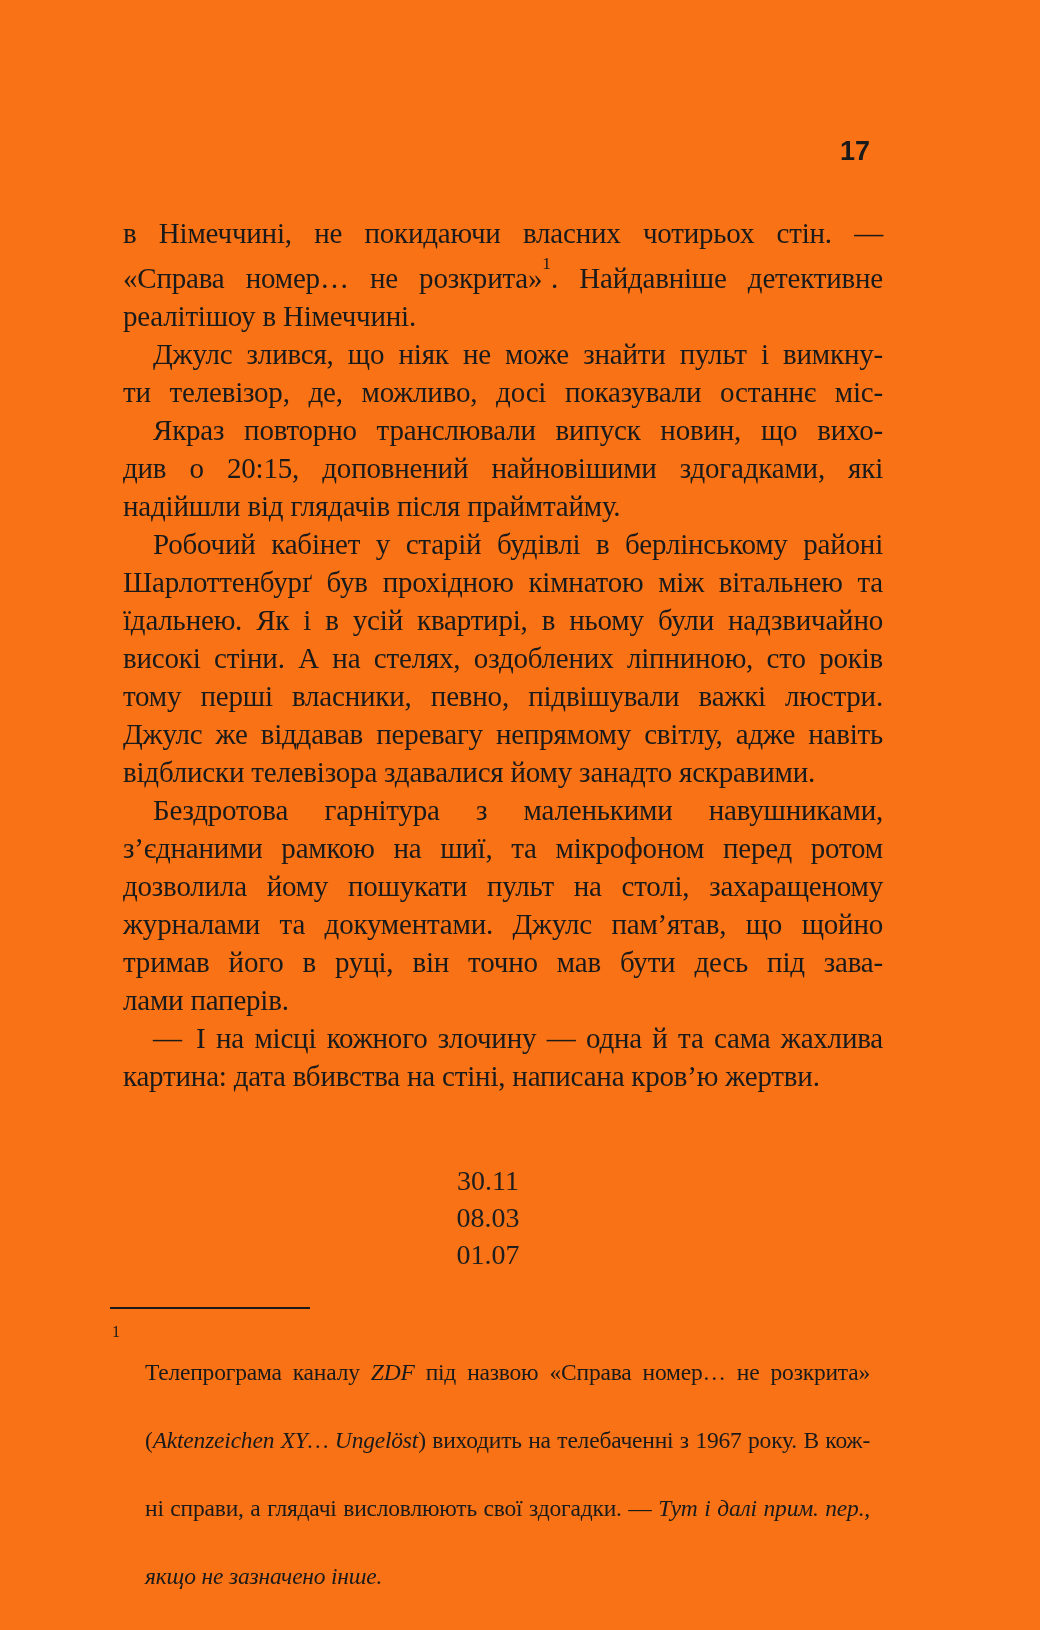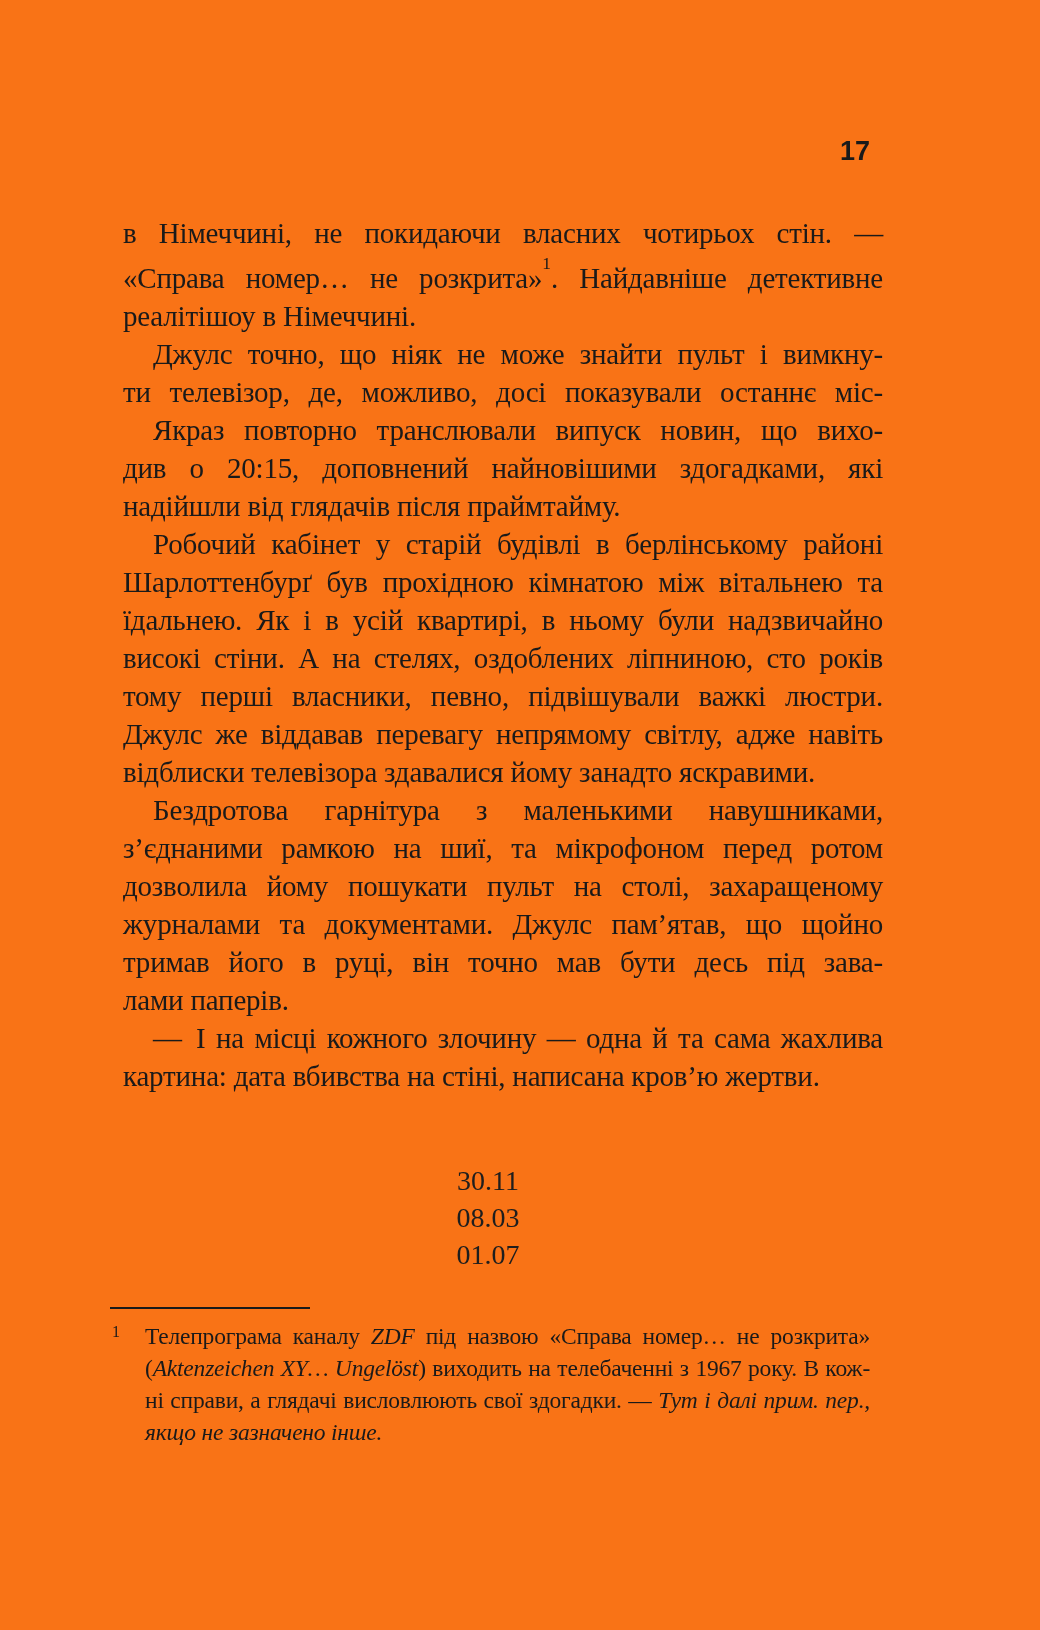--- a/index.html
+++ b/index.html
@@ -69,35 +69,35 @@
   }
   .fn-block {
     position: absolute;
     left: 145px;
     top: 1320px;
     width: 725px;
     font-size: 23.5px;
     line-height: 32px;
     letter-spacing: -0.2px;
   }
-  .fline { text-align: justify; text-align-last: justify; }
+  .fline { text-align: justify; text-align-last: justify; margin-top: 36px; }
   .fline.last { text-align-last: auto; }
 </style>
 </head>
 <body>
 
 <div class="page">
 
   <div class="pagenum">17</div>
 
   <div class="body-block">
     <div class="bline">в Німеччині, не покидаючи власних чотирьох стін. —</div>
     <div class="bline"><span>«Справа номер… не розкрита»</span><sup class="fnref">1</sup><span>. Найдавніше детективне</span></div>
     <div class="bline last">реалітішоу в Німеччині.</div>
-    <div class="bline indent">Джулс точно, що ніяк не може знайти пульт і вимкну-</div>
+    <div class="bline indent">Джулс злився, що ніяк не може знайти пульт і вимкну-</div>
     <div class="bline">ти телевізор, де, можливо, досі показували останнє міс-</div>
     <div class="bline indent">Якраз повторно транслювали випуск новин, що вихо-</div>
     <div class="bline">див о 20:15, доповнений найновішими здогадками, які</div>
     <div class="bline last">надійшли від глядачів після праймтайму.</div>
     <div class="bline indent">Робочий кабінет у старій будівлі в берлінському районі</div>
     <div class="bline">Шарлоттенбурґ був прохідною кімнатою між вітальнею та</div>
     <div class="bline">їдальнею. Як і в усій квартирі, в ньому були надзвичайно</div>
     <div class="bline">високі стіни. А на стелях, оздоблених ліпниною, сто років</div>
     <div class="bline">тому перші власники, певно, підвішували важкі люстри.</div>
     <div class="bline">Джулс же віддавав перевагу непрямому світлу, адже навіть</div>

